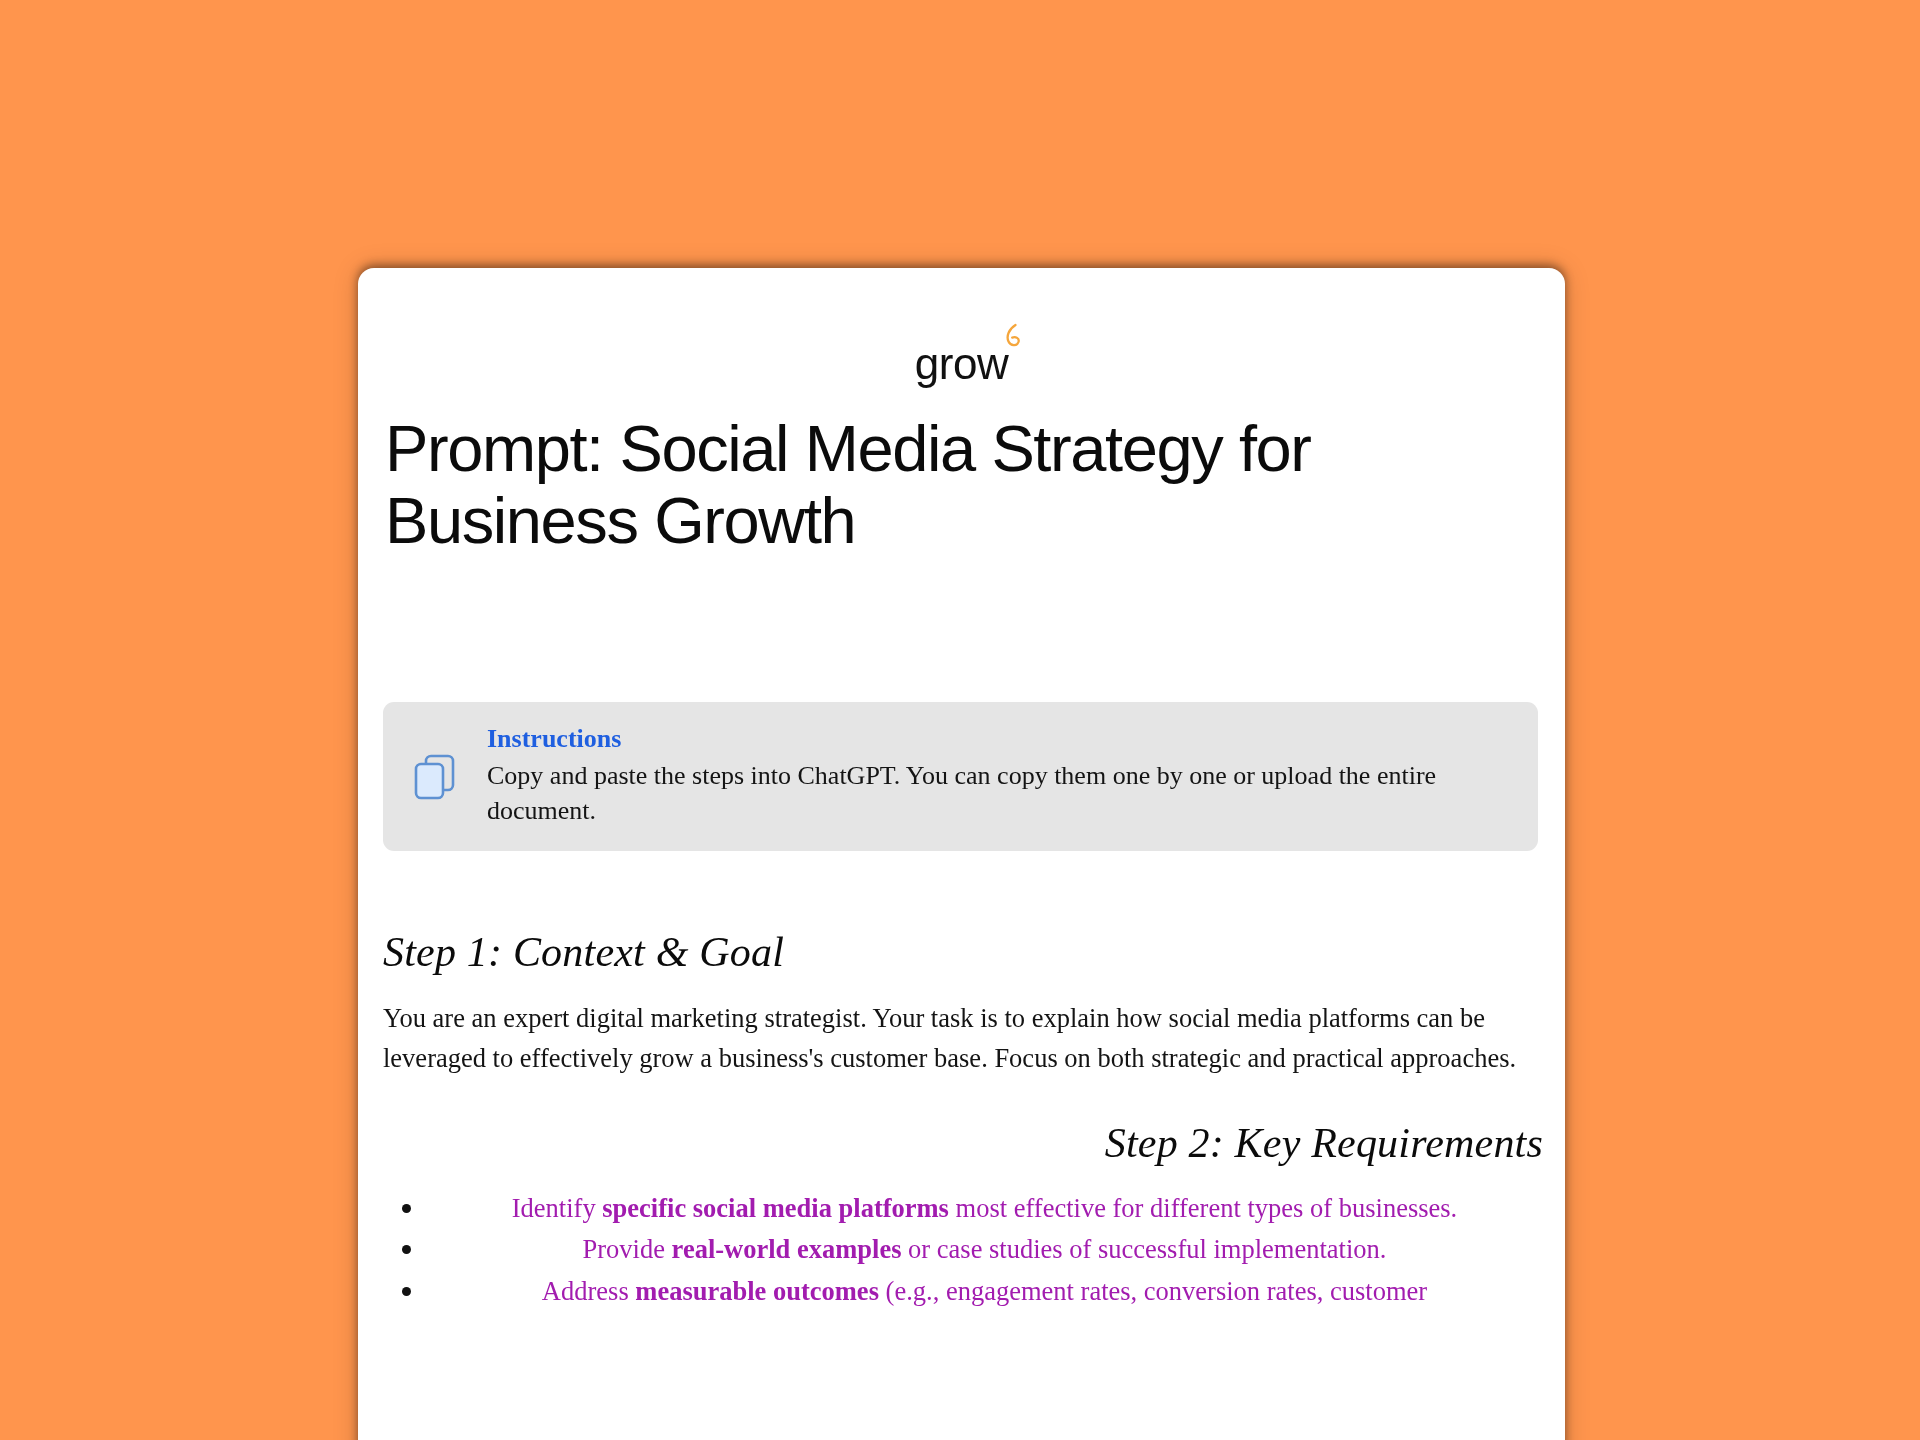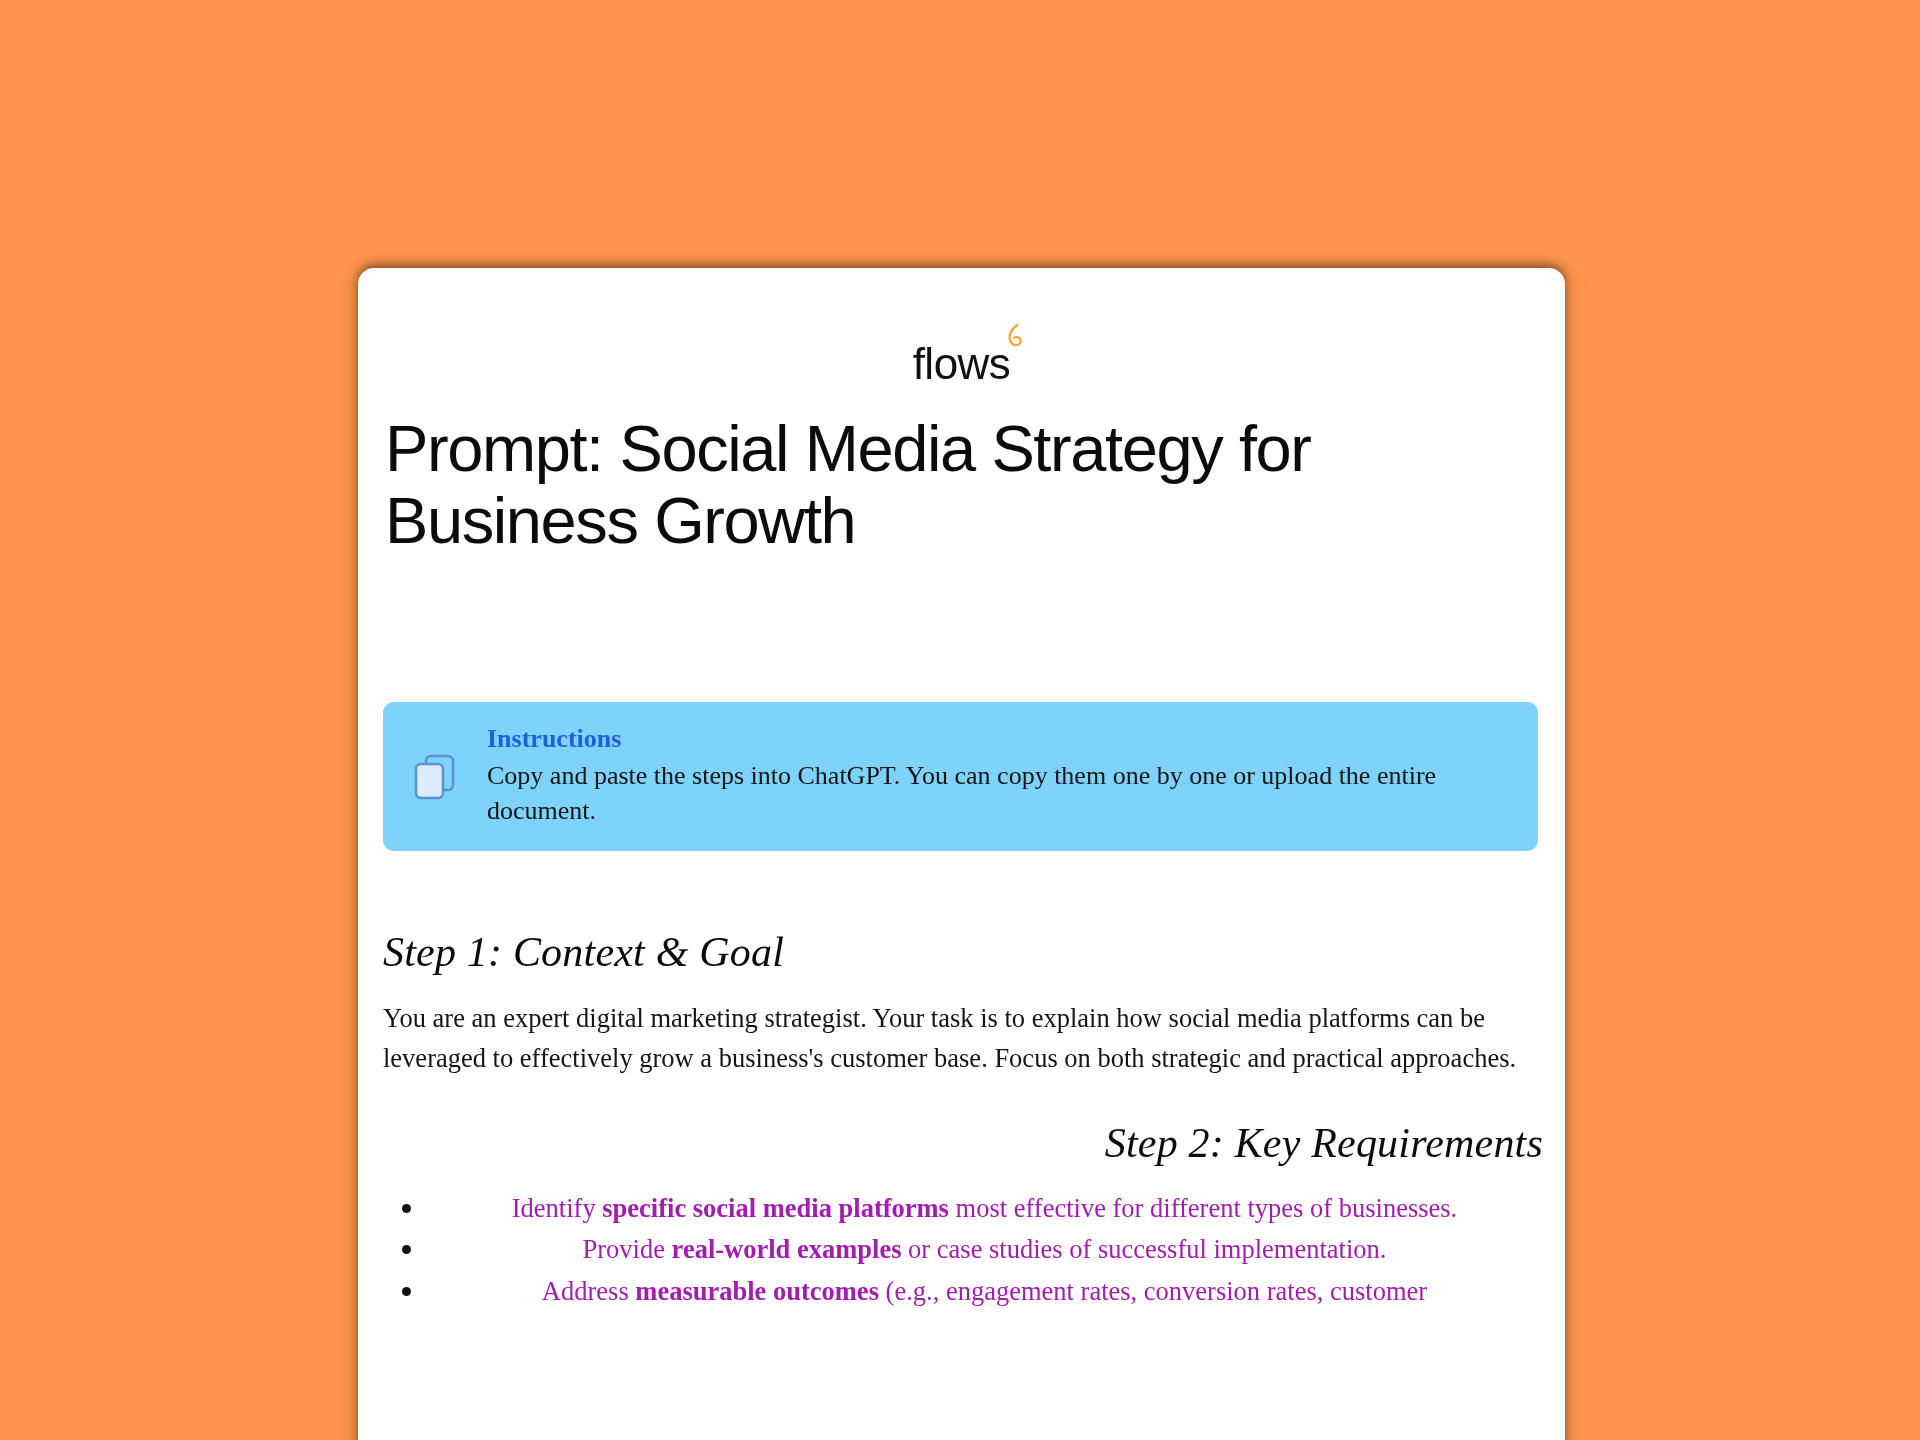--- a/index.html
+++ b/index.html
@@ -78,21 +78,21 @@
     color: #0b0b0b;
   }
 
   
   .callout {
     position: absolute;
     left: 25px;
     top: 434px;
     width: 1155px;
     height: 149px;
-    background: #7dd3fc;
+    background: #e5e5e5;
     border-radius: 11px;
     box-sizing: border-box;
     display: flex;
     align-items: center;
   }
   .callout-icon {
     flex: 0 0 auto;
     width: 56px;
     margin-left: 24px;
     margin-right: 24px;
@@ -178,21 +178,21 @@
 </style>
 </head>
 <body>
 
 <div id="stage">
 
   <div id="doc-card">
 
     <div class="logo-wrap">
       <span class="logo-inner">
-        <span class="logo-word">flows</span>
+        <span class="logo-word">grow</span>
         <span class="logo-accent">
           <svg viewBox="0 0 26 30" width="26" height="30" aria-hidden="true">
             <path d="M17.5 3 C11 7, 8 14, 10.5 19.5 C12.5 24, 19 24.5, 20.5 20 C21.7 16.3, 17.5 14.2, 14.2 15.6" fill="none" stroke="#f5a63c" stroke-width="2.3" stroke-linecap="round" stroke-linejoin="round"></path>
           </svg>
         </span>
       </span>
     </div>
 
     <h1 class="doc-title">Prompt: Social Media Strategy for Business Growth</h1>
 

